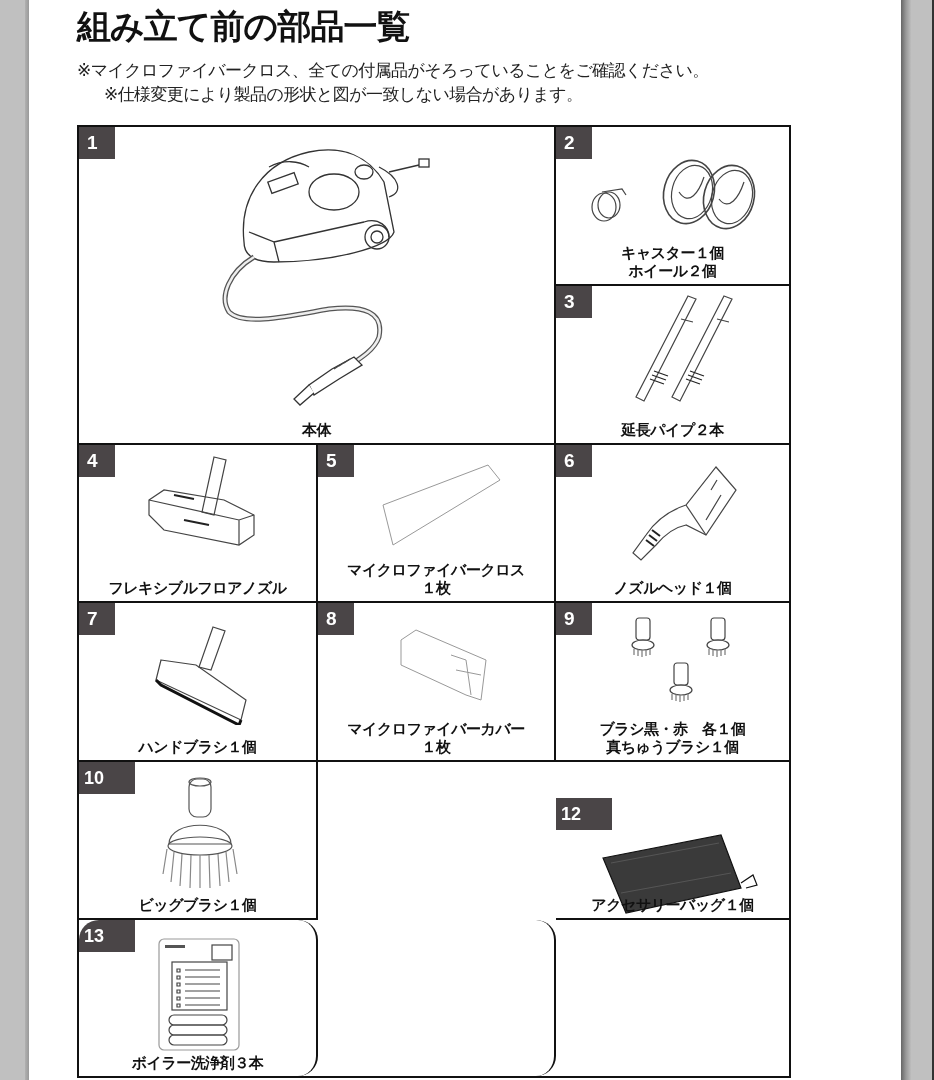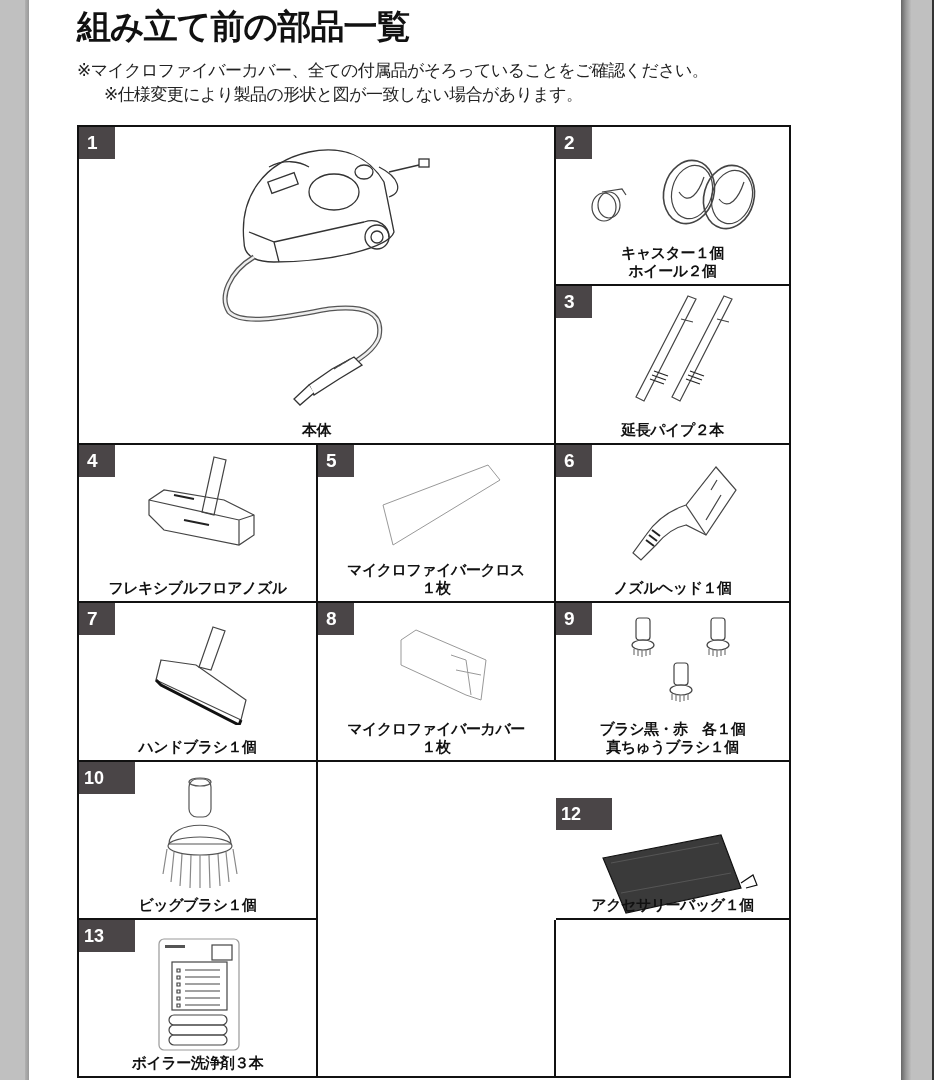--- a/index.html
+++ b/index.html
@@ -11,38 +11,38 @@
   .edge-r { position: absolute; left: 932px; top: 0; width: 2px; height: 1080px; background: #333; }
 
   .title { position: absolute; left: 77px; top: 4px; font-size: 34px; font-weight: bold; letter-spacing: -1px; white-space: nowrap; }
   .note { position: absolute; left: 77px; font-size: 17px; white-space: nowrap; letter-spacing: -0.6px; color: #222; }
   .note1 { top: 59px; } .note2 { top: 83px; margin-left: 27px; }
 
   .grid { position: absolute; left: 77px; top: 125px; width: 714px; height: 953px; border: 2.5px solid #111;
           display: grid; grid-template-columns: 239px 238px 1fr; grid-template-rows: 159px 159px 158px 159px 158px 1fr; }
   .cell { position: relative; border-right: 2px solid #111; border-bottom: 2px solid #111; overflow: hidden; }
   .cell.lastcol { border-right: none; }
-  .cell.lastrow { border-bottom: none; }
+  .cell.lastrow { border-bottom: none; border-radius: 20px; }
   .badge { position: absolute; left: 0; top: 0; width: 36px; height: 32px; background: #4a4547; color: #fff;
            font-weight: bold; font-size: 19px; line-height: 32px; padding-left: 8px; font-family: "Liberation Sans", sans-serif; }
   .badge.wide { width: 56px; padding-left: 5px; font-size: 18px; }
   .label { position: absolute; left: 0; right: 0; bottom: 4px; text-align: center; font-weight: bold; font-size: 15px; line-height: 18px; letter-spacing: -0.5px; }
   .illus { position: absolute; }
   svg { display: block; }
 </style>
 </head>
 <body>
 
 <div class="shadow-l"></div>
 <div class="page"></div>
 <div class="shadow-r"></div>
 <div class="edge-r"></div>
 
 <h1 class="title">組み立て前の部品一覧</h1>
-<p class="note note1">※マイクロファイバーカバー、全ての付属品がそろっていることをご確認ください。</p>
+<p class="note note1">※マイクロファイバークロス、全ての付属品がそろっていることをご確認ください。</p>
 <p class="note note2">※仕様変更により製品の形状と図が一致しない場合があります。</p>
 
 <div class="grid">
 
   <div class="cell" style="grid-column:1 / 3; grid-row:1 / 3;">
     <div class="badge">1</div>
     <div class="illus" style="left:135px; top:10px;">
       <svg width="230" height="270" viewBox="0 0 230 270" fill="none" stroke="#333" stroke-width="1.3">
         <path d="M30 105 C25 60 50 25 95 15 C130 8 155 20 170 45 L180 95 C175 110 120 125 60 125 C40 125 30 118 30 105Z"></path>
         <path d="M55 30 C70 22 85 24 95 30"></path>

